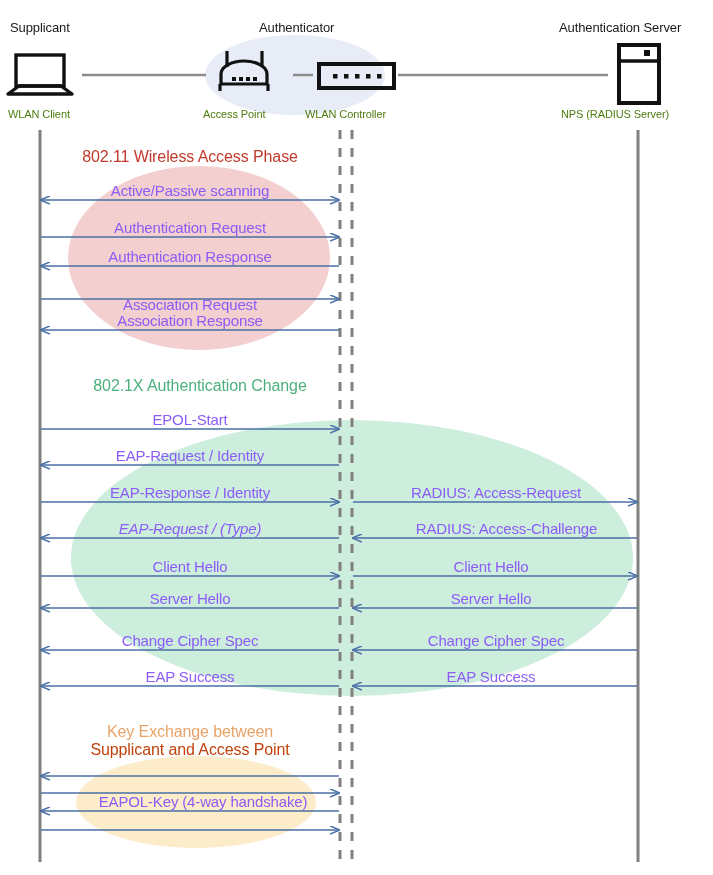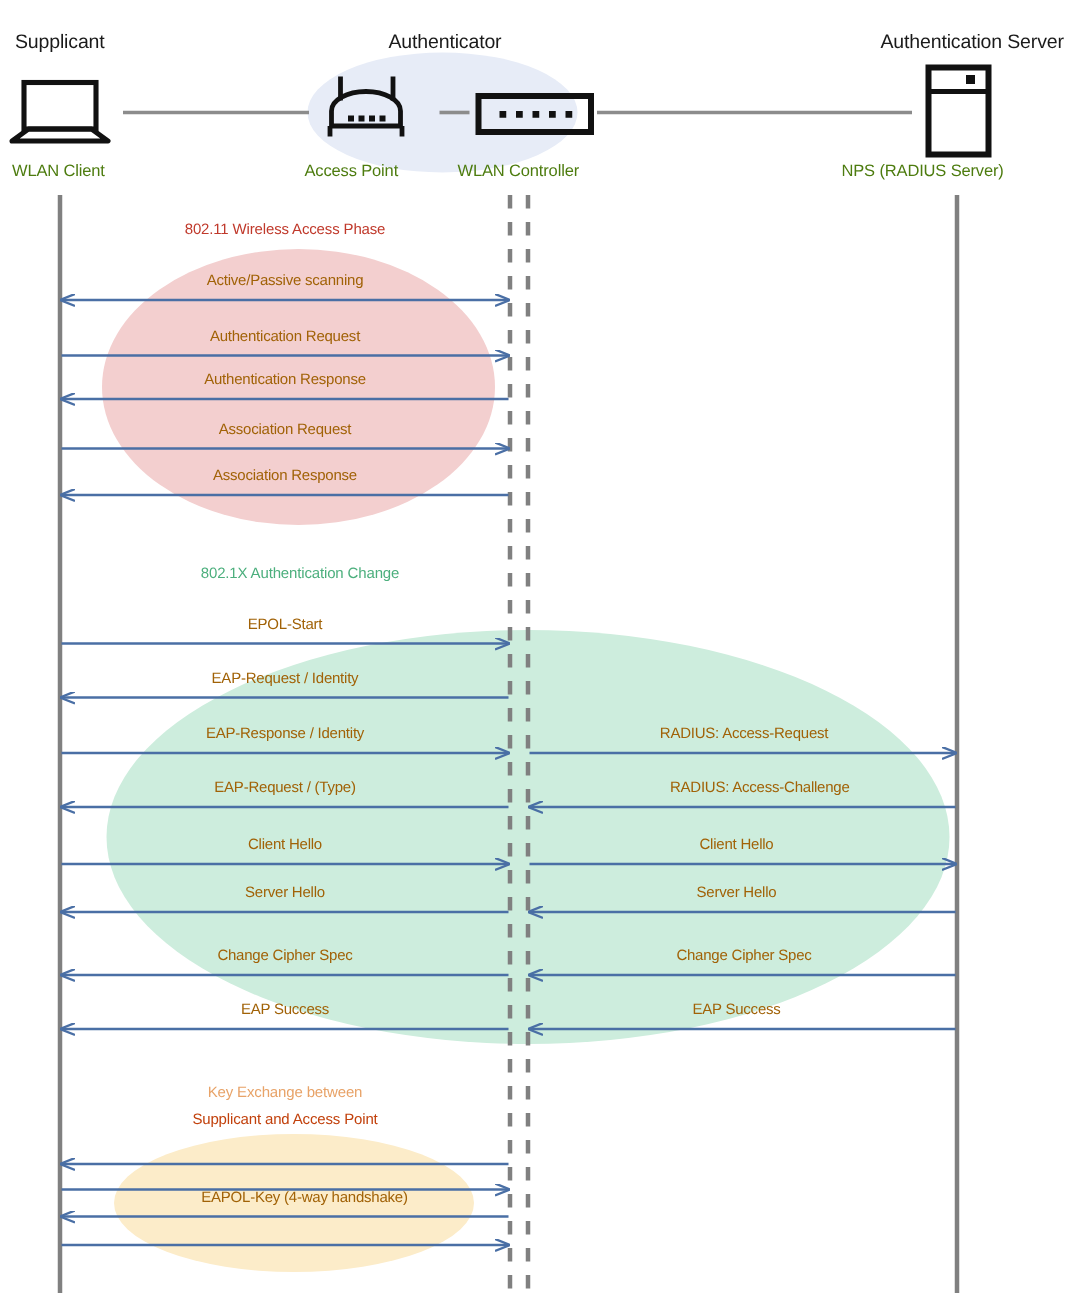--- a/index.html
+++ b/index.html
@@ -33,29 +33,29 @@
   }
   .node-caption {
     position: absolute;
     font-size: 11px;
     color: #4d7c0f;
     white-space: nowrap;
     letter-spacing: -0.1px;
   }
   .msg-label {
     position: absolute;
-    font-size: 10px;
-    color: #a16207;
+    font-size: 15px;
+    color: #8b5cf6;
     white-space: nowrap;
     transform: translateX(-50%);
     letter-spacing: -0.15px;
   }
   .phase-label {
     position: absolute;
-    font-size: 10px;
+    font-size: 16px;
     white-space: nowrap;
     transform: translateX(-50%);
     text-align: center;
     letter-spacing: -0.1px;
   }
 </style>
 </head>
 <body>
 
 <div id="stage">
@@ -145,42 +145,42 @@
         <line x1="353" x2="637" y1="538" y2="538" stroke="#4a6fa5" stroke-width="1.7" marker-start="url(#arrL)"></line>
         <line x1="353" x2="637" y1="576" y2="576" stroke="#4a6fa5" stroke-width="1.7" marker-end="url(#arrR)"></line>
         <line x1="353" x2="637" y1="608" y2="608" stroke="#4a6fa5" stroke-width="1.7" marker-start="url(#arrL)"></line>
         <line x1="353" x2="637" y1="650" y2="650" stroke="#4a6fa5" stroke-width="1.7" marker-start="url(#arrL)"></line>
         <line x1="353" x2="637" y1="686" y2="686" stroke="#4a6fa5" stroke-width="1.7" marker-start="url(#arrL)"></line>
       </g>
   </svg>
 
   <div class="node-title" style="left:10px; top:20px;">Supplicant</div>
   <div class="node-title" style="left:259px; top:20px;">Authenticator</div>
-  <div class="node-title" style="left:559px; top:20px;margin-left:28px;">Authentication Server</div>
+  <div class="node-title" style="left:559px; top:20px;">Authentication Server</div>
 
   <div class="node-caption" style="left:8px; top:108px;">WLAN Client</div>
   <div class="node-caption" style="left:203px; top:108px;">Access Point</div>
   <div class="node-caption" style="left:305px; top:108px;">WLAN Controller</div>
   <div class="node-caption" style="left:561px; top:108px;">NPS (RADIUS Server)</div>
 
   <div class="phase-label" style="left:190px; top:148px; color:#c0392b;">802.11 Wireless Access Phase</div>
   <div class="phase-label" style="left:200px; top:377px; color:#4caf7d;">802.1X Authentication Change</div>
   <div class="phase-label" style="left:190px; top:723px; color:#e8a368;">Key Exchange between</div>
   <div class="phase-label" style="left:190px; top:741px; color:#c2410c;">Supplicant and Access Point</div>
 
   <div id="labels-left">
       <div class="msg-label" style="left: 190px; top: 182px;">Active/Passive scanning</div>
       <div class="msg-label" style="left: 190px; top: 219px;">Authentication Request</div>
       <div class="msg-label" style="left: 190px; top: 248px;">Authentication Response</div>
-      <div class="msg-label" style="left: 190px; top: 281px; text-align: right;">Association Request</div>
+      <div class="msg-label" style="left: 190px; top: 296px; text-align: right;">Association Request</div>
       <div class="msg-label" style="left: 190px; top: 312px;">Association Response</div>
       <div class="msg-label" style="left: 190px; top: 411px;">EPOL-Start</div>
       <div class="msg-label" style="left: 190px; top: 447px;">EAP-Request / Identity</div>
       <div class="msg-label" style="left: 190px; top: 484px;">EAP-Response / Identity</div>
-      <div class="msg-label" style="left: 190px; top: 520px;">EAP-Request / (Type)</div>
+      <div class="msg-label" style="left: 190px; top: 520px; font-style: italic;">EAP-Request / (Type)</div>
       <div class="msg-label" style="left: 190px; top: 558px;">Client Hello</div>
       <div class="msg-label" style="left: 190px; top: 590px;">Server Hello</div>
       <div class="msg-label" style="left: 190px; top: 632px;">Change Cipher Spec</div>
       <div class="msg-label" style="left: 190px; top: 668px;">EAP Success</div>
       <div class="msg-label" style="left: 203px; top: 793px;">EAPOL-Key (4-way handshake)</div>
     </div>
   <div id="labels-right">
       <div class="msg-label" style="left: 496px; top: 484px;">RADIUS: Access-Request</div>
       <div class="msg-label" style="left: 496px; top: 520px; padding-left: 21px;">RADIUS: Access-Challenge</div>
       <div class="msg-label" style="left: 491px; top: 558px;">Client Hello</div>

